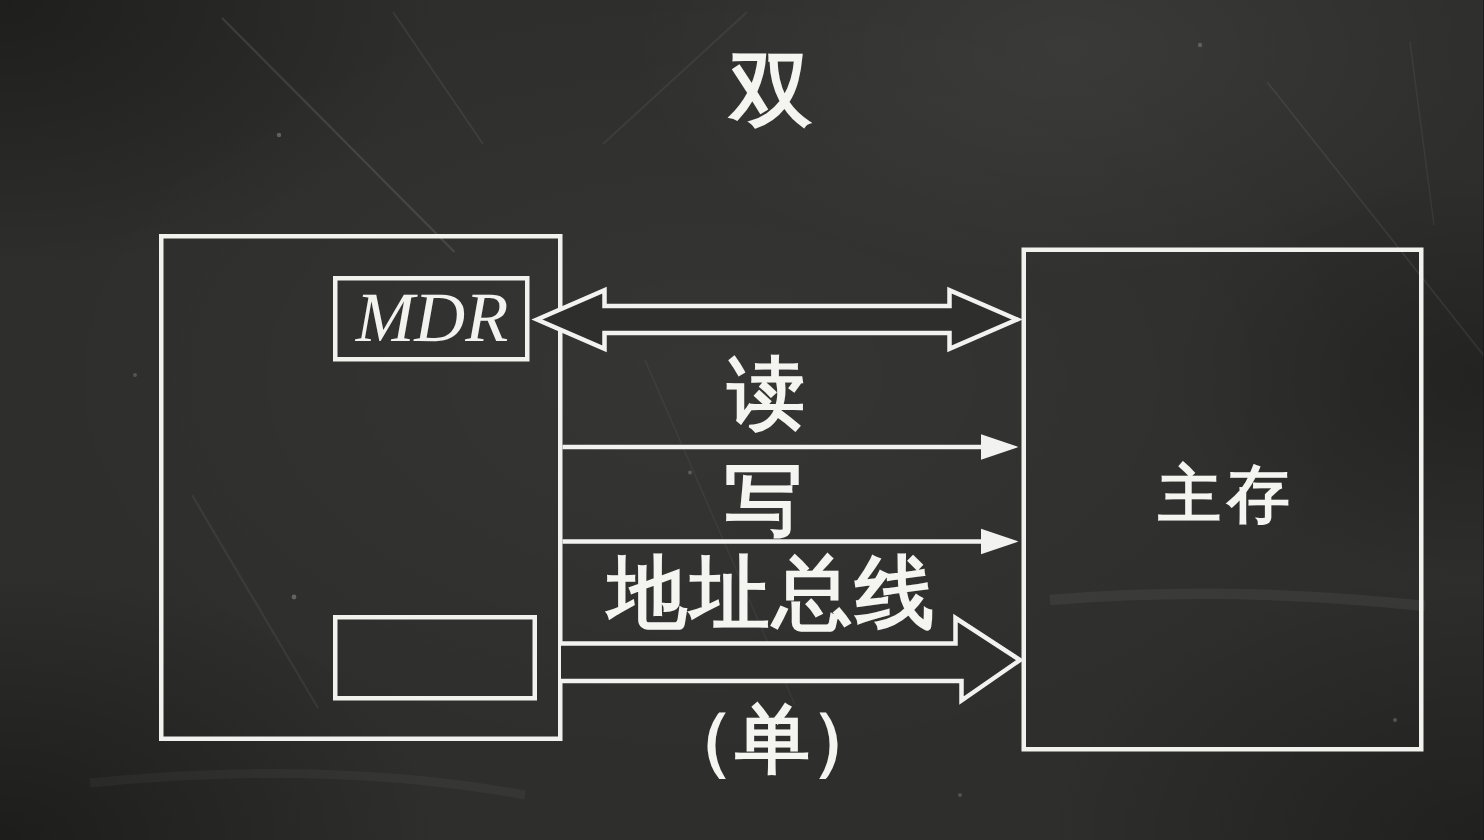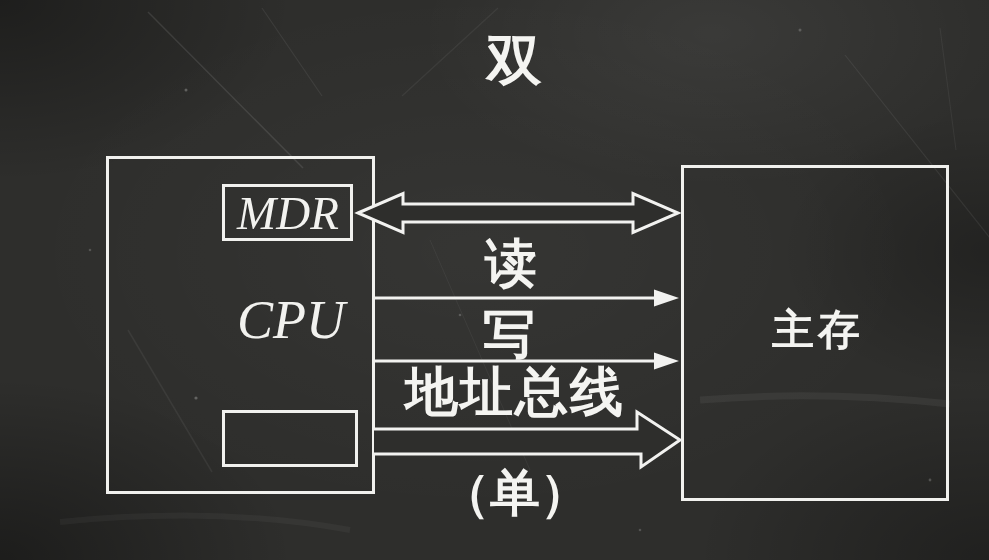--- a/index.html
+++ b/index.html
@@ -94,24 +94,23 @@
     <path d="M374,429 L637,429 L637,412 L680,440 L641,467 L641,454 L374,454" fill="#2e2e2c" stroke="#f2f2f0" stroke-width="3" stroke-linejoin="miter"></path>
   </svg>
 
   <div class="label cjk" style="left:514px;top:60px;font-size:55px;">双</div>
 
 
   <div class="label cjk" style="left:511px;top:263px;font-size:52px;">读</div>
 
   <div class="label cjk" style="left:509px;top:334px;font-size:52px;">写</div>
 
-  <div class="label cjk" style="left:515px;top:396px;font-size:53px;letter-spacing:2px;font-family:Liberation Mono, monospace;">地址总线</div>
+  <div class="label cjk" style="left:515px;top:396px;font-size:53px;letter-spacing:2px;">地址总线</div>
 
   <div class="label cjk" style="left:515px;top:493px;font-size:50px;">（单）</div>
 
-  <div class="label reg" style="left:291px;top:320px;font-size:54px;">CPU</div>
 
   <div class="label reg" style="left:288px;top:213px;font-size:47px;text-align:right;">MDR</div>
 
 
   <div class="label cjk" style="left:818px;top:330px;font-size:42px;letter-spacing:4px;">主存</div>
 
 </div>
 
 </body></html>

